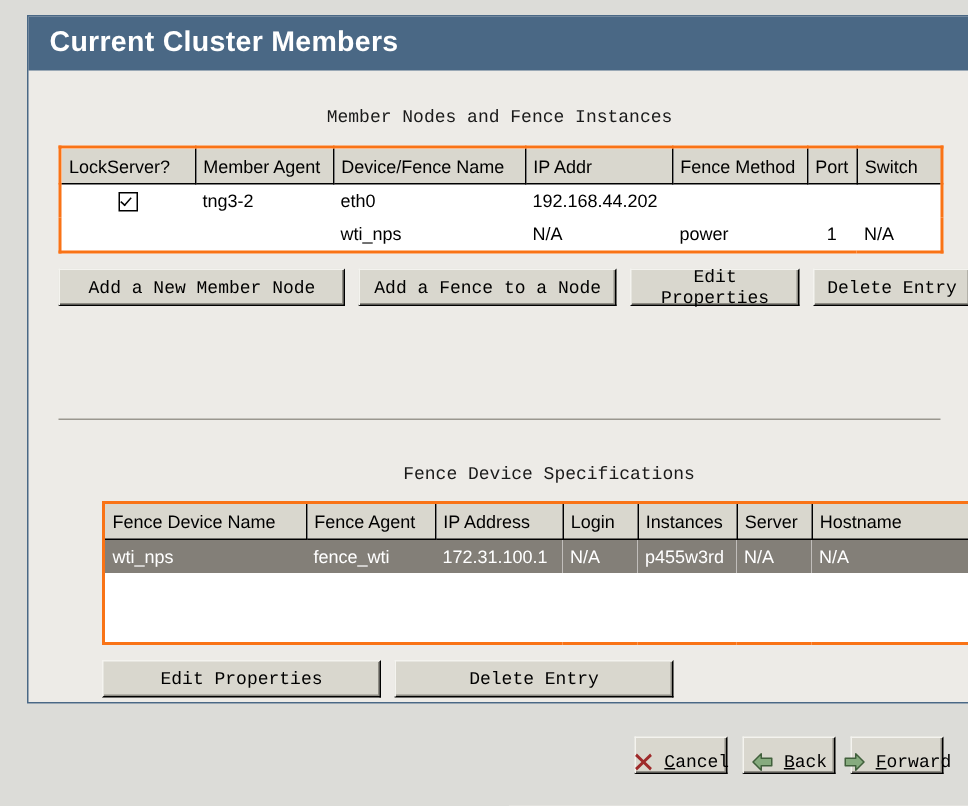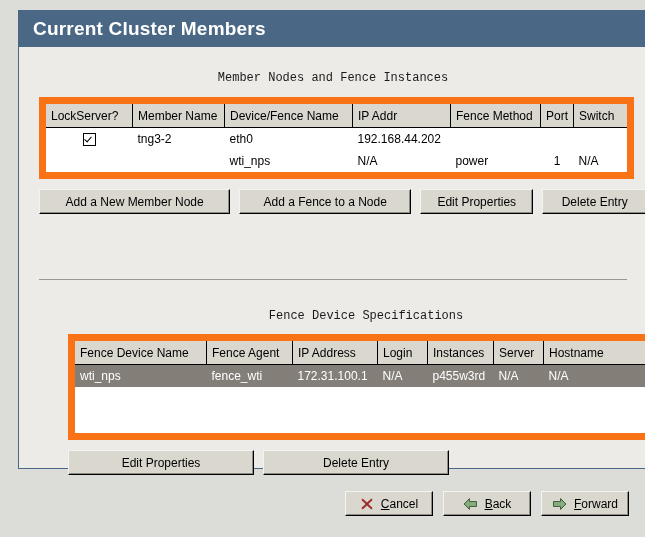--- a/index.html
+++ b/index.html
@@ -52,21 +52,21 @@
     margin: 0;
     padding: 0;
     font-family: Liberation Mono, monospace;
   }
 
   
   .grid {
     border-collapse: collapse;
     table-layout: fixed;
     background: #ffffff;
-    border: 7px solid #f97316;
+    border: 2px solid #f97316;
     font-size: 12px;
   }
   .grid th {
     background: #d9d7ce;
     border-right: 1px solid #000000;
     border-bottom: 1px solid #000000;
     font-weight: normal;
     text-align: left;
     padding: 3px 5px;
     height: 17px;
@@ -115,21 +115,21 @@
   }
 
   
   .btn {
     background: #d9d7ce;
     border-top: 1px solid #f4f3ef;
     border-left: 1px solid #f4f3ef;
     border-right: 1px solid #000000;
     border-bottom: 1px solid #000000;
     box-shadow: inset -1px -1px 0 #8e8c84;
-    font-family: Liberation Sans, sans-serif;
+    font-family: Liberation Mono, monospace;
     font-size: 12px;
     color: #000000;
     height: 25px;
     display: inline-flex;
     align-items: center;
     justify-content: center;
     gap: 7px;
     cursor: default;
     box-sizing: border-box;
     padding: 0 6px;
@@ -157,21 +157,21 @@
     width: 645px;
     height: 68px;
   }
   #footer-buttons {
     position: absolute;
     right: 16px;
     top: 22px;
     display: flex;
     gap: 10px;
   }
-  .footer-btn { width: 88px; }
+  .footer-btn { width: 62px; align-items: flex-end; }
 
   .icon-svg { display: block; }
 </style>
 </head>
 <body>
 
 <div id="dialog-panel">
 
   <div id="title-bar">
     <span id="title-text">Current Cluster Members</span>
@@ -188,21 +188,21 @@
             <col style="width:92px">
             <col style="width:128px">
           <col style="width:98px">
             <col style="width:90px">
             <col style="width:33px">
             <col style="width:57px">
         </colgroup>
         <thead>
           <tr>
             <th>LockServer?</th>
-            <th>Member Name</th>
+            <th>Member Agent</th>
             <th>Device/Fence Name</th>
             <th>IP Addr</th>
             <th>Fence Method</th>
             <th>Port</th>
             <th class="last-col">Switch</th>
           </tr>
         </thead>
         <tbody id="members-body">
             <tr>
               <td class="cell-center"><span class="cbox"></span></td>

